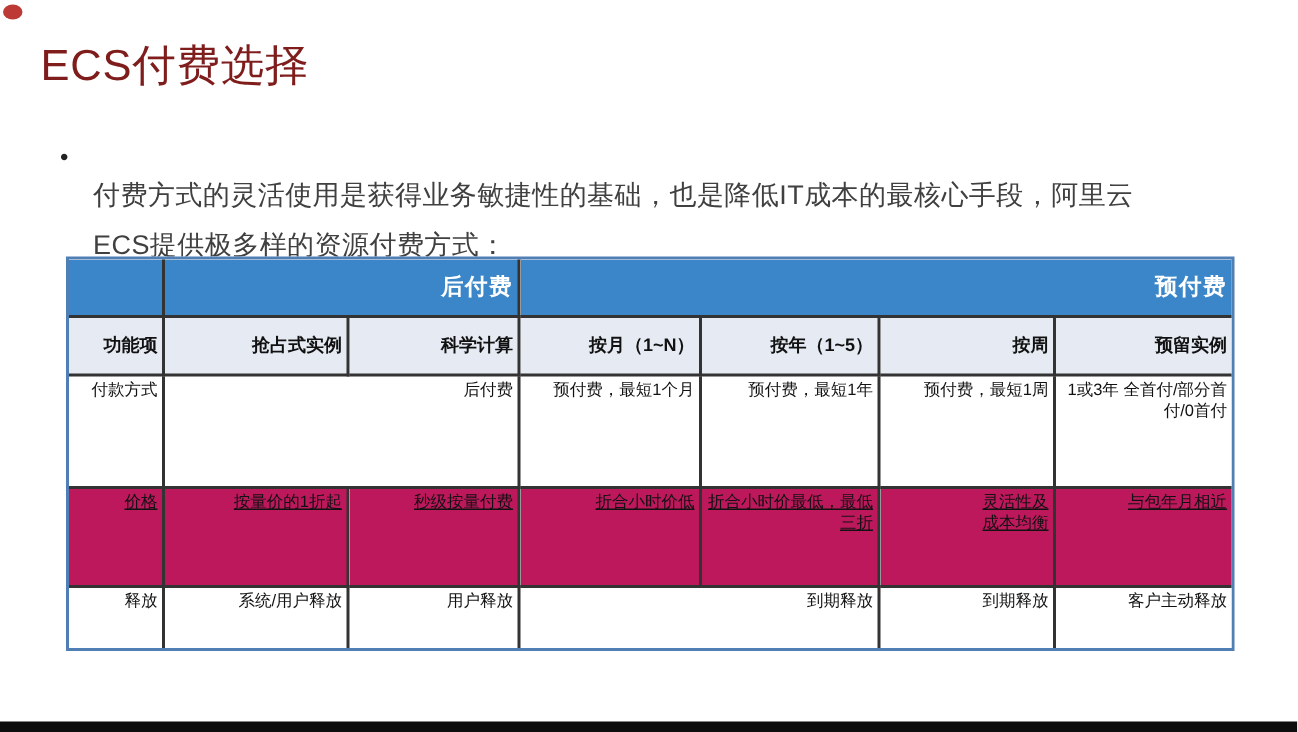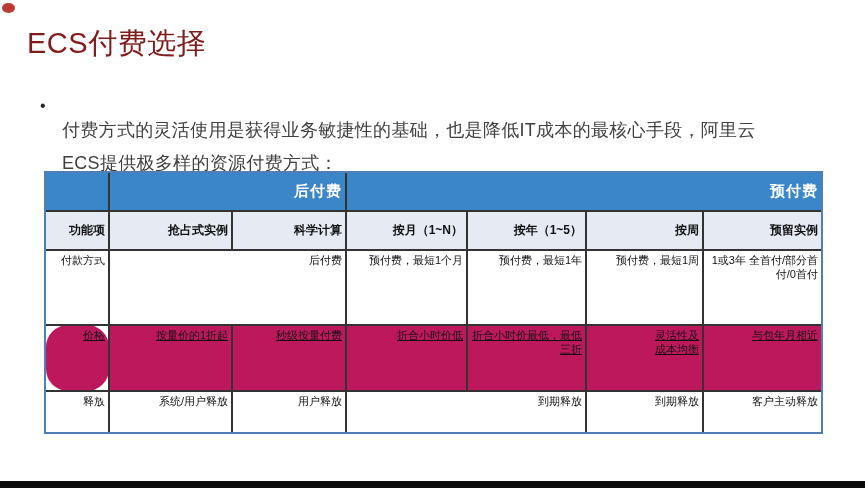--- a/index.html
+++ b/index.html
@@ -40,21 +40,21 @@
   }
   tr.col-row th{
     background:#e6ebf3;color:#111;font-size:12px;font-weight:bold;
     height:25px;vertical-align:middle;margin-top:19px;
   }
   tr.body-row td{
     font-size:11px;line-height:14px;color:#111;vertical-align:top;
     white-space:pre-line;background:#ffffff;
   }
   tr.body-row.band td{background:#be185d;text-decoration:underline;}
-  td.rowlabel{font-weight:400;border-radius:22px;}
+  td.rowlabel{font-weight:400;}
   .bottom-bar{
     position:absolute;left:0;bottom:0;width:865px;height:7px;background:#0d0d0d;
   }
 </style>
 </head>
 <body>
 
 <div class="slide">
 
   <div class="rec-dot"></div>

